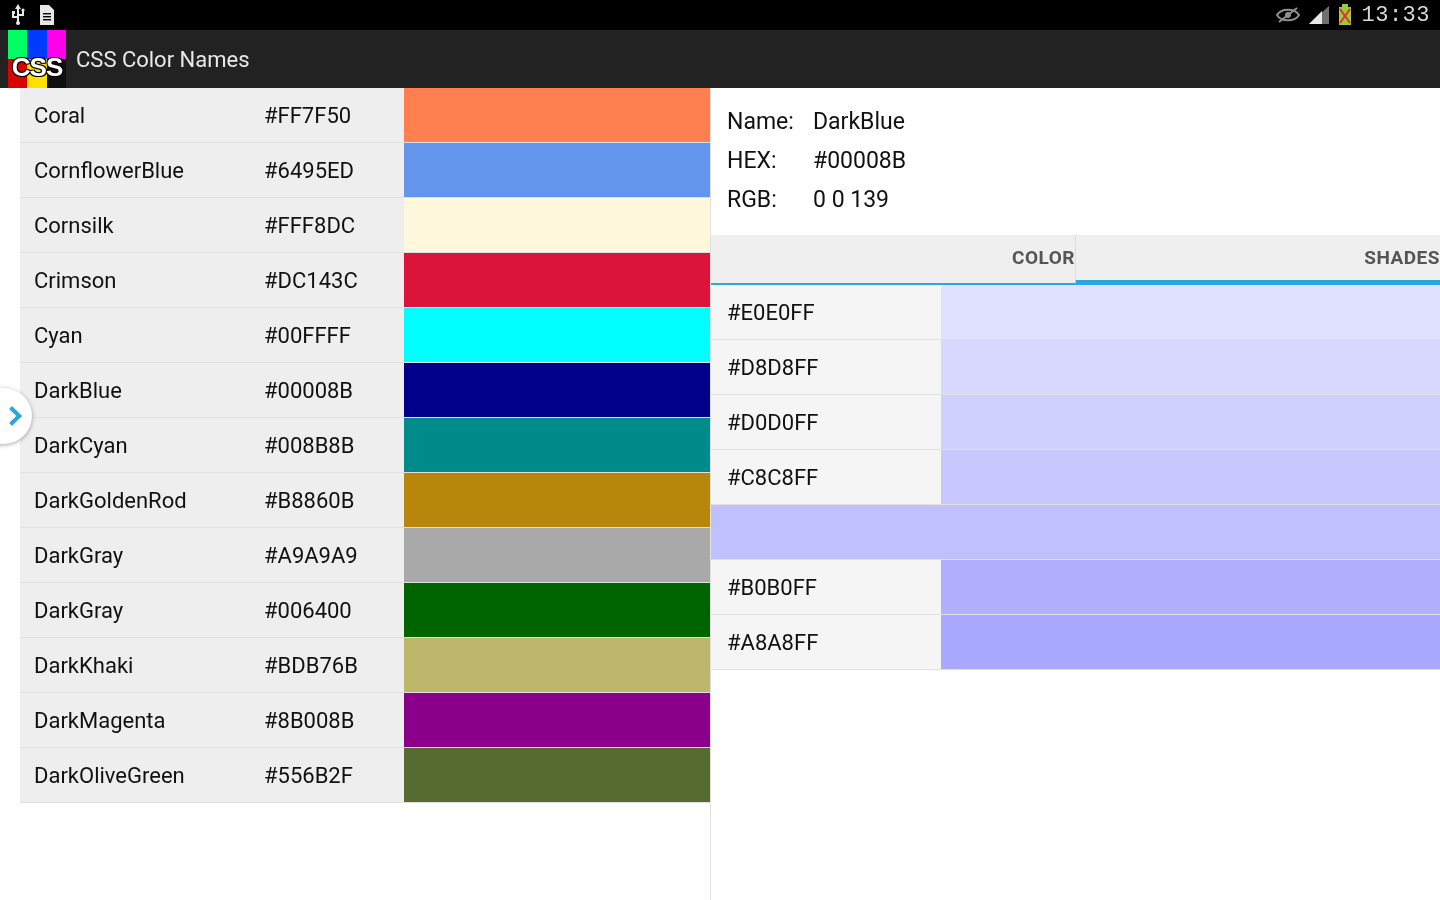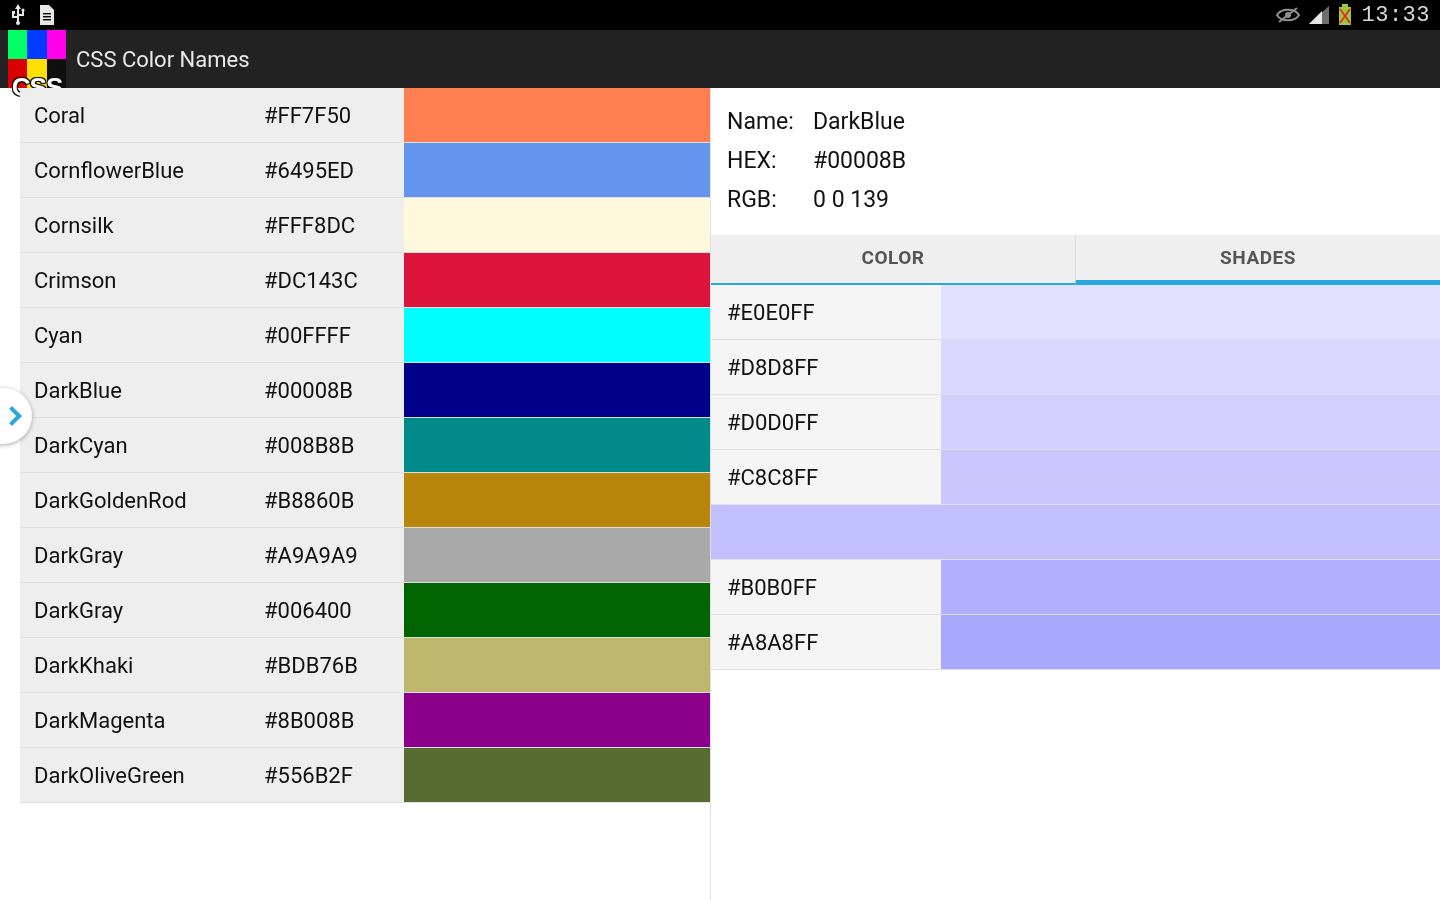--- a/index.html
+++ b/index.html
@@ -14,41 +14,41 @@
   .statusbar .clock { color: #d9d9d9; font-size: 22px; letter-spacing: 0.5px; }
   .ico { display: inline-flex; }
 
   
   .actionbar { height: 58px; background: #222; display: flex; align-items: center; gap: 10px; padding-left: 8px; color: #e9e9e9; font-size: 22px; }
   .appicon { width: 58px; height: 58px; display: flex; flex-direction: column; }
   .appicon .top { flex: 1; display: flex; }
   .appicon .bot { flex: 1; display: flex; }
   .appicon .cell { flex: 1; }
   .appicon-wrap { position: relative; width: 58px; height: 58px; }
-  .appicon-text { position: absolute; left: 0; top: 0; width: 58px; height: 74px; display: flex; align-items: center; justify-content: center; font-family: Impact, "Arial Black", sans-serif; font-weight: 800; font-size: 26px; color: #fff; letter-spacing: -1px; text-shadow: 1px 1px 0 #000, -1px -1px 0 #000, -1px 1px 0 #000, 1px -1px 0 #000; margin-top: 20px; }
+  .appicon-text { position: absolute; left: 0; top: 0; width: 58px; height: 74px; display: flex; align-items: center; justify-content: center; font-family: Impact, "Arial Black", sans-serif; font-weight: 800; font-size: 26px; color: #fff; letter-spacing: -1px; text-shadow: 1px 1px 0 #000, -1px -1px 0 #000, -1px 1px 0 #000, 1px -1px 0 #000; }
 
   
   .body { flex: 1; display: flex; min-height: 0; position: relative; padding-left: 20px; }
   .left-pane { width: 691px; border-right: 1px solid #e0e0e0; display: flex; flex-direction: column; overflow: hidden; }
   .right-pane { flex: 1; display: flex; flex-direction: column; min-width: 0; }
 
   .color-row { height: 55px; display: flex; align-items: center; border-bottom: 1px solid #e0e0e0; background: #eeeeee; }
   .color-name { width: 244px; padding-left: 14px; font-size: 22px; color: #111; }
   .color-hex  { width: 140px; font-size: 22px; color: #111; }
   .color-swatch { flex: 1; align-self: stretch; }
 
   
   .detail { padding: 14px 16px 16px 16px; }
   .detail table { border-collapse: collapse; }
   .detail td { padding: 6px 10px 6px 0; font-size: 23px; color: #111; }
   .detail td.lab { width: 86px; }
 
   
   .tabs { display: flex; height: 50px; }
-  .tab { flex: 1; display: flex; align-items: center; justify-content: center; font-size: 19px; font-weight: 700; color: #555; background: #efefef; border-bottom: 5px solid transparent; letter-spacing: 0.5px; cursor: pointer; }
+  .tab { flex: 1; display: flex; align-items: center; justify-content: flex-end; font-size: 19px; font-weight: 700; color: #555; background: #efefef; border-bottom: 5px solid transparent; letter-spacing: 0.5px; cursor: pointer; }
   .tab + .tab { border-left: 1px solid #ddd; }
   .tab.active { border-bottom-color: #2aa8dc; }
   .tab.underline-thin { position: relative; }
   .tab.underline-thin::after { content:""; position:absolute; left:0; right:0; bottom:-5px; height:2px; background:#2aa8dc; }
 
   
   .shades { flex: 1; overflow: hidden; display: flex; flex-direction: column; }
   .shade-row { height: 55px; display: flex; align-items: center; border-bottom: 1px solid #e0e0e0; background: #f5f5f5; }
   .shade-hex { width: 230px; padding-left: 16px; font-size: 22px; color: #111; }
   .shade-swatch { flex: 1; align-self: stretch; }

